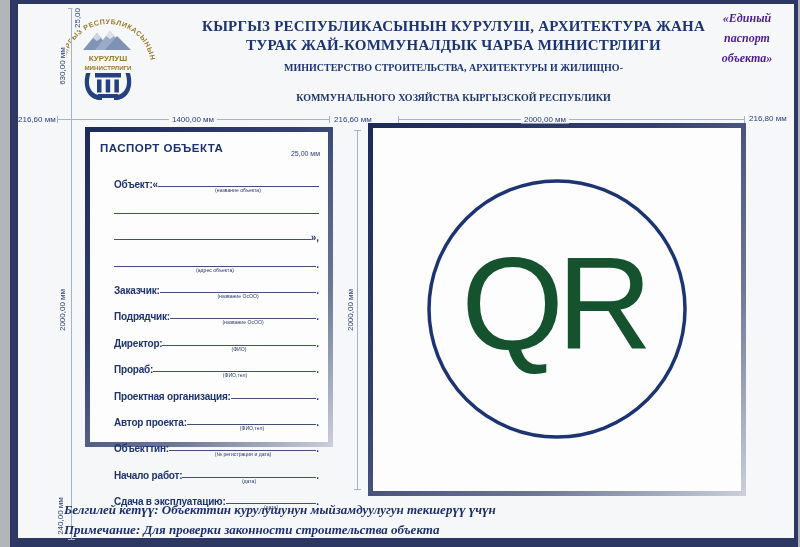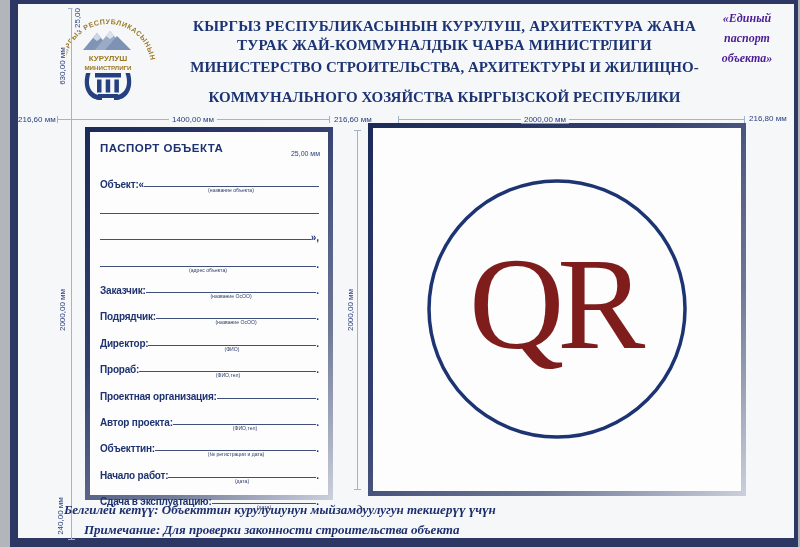--- a/index.html
+++ b/index.html
@@ -3,58 +3,58 @@
 <meta charset="utf-8">
 <style>
   html,body{margin:0;padding:0;}
   #canvas{position:relative;width:800px;height:547px;background:#b2b5ba;overflow:hidden;
           font-family:"Liberation Sans",sans-serif;}
   
   .sheet{position:absolute;left:10px;top:0;width:788px;height:547px;box-sizing:border-box;
          background:#f6f7f9;border:4px solid #2c3763;border-left-width:8px;border-bottom-width:9px;}
   
   .logo{position:absolute;left:52px;top:5px;width:112px;height:106px;}
-  .title-block{position:absolute;left:172px;top:17px;width:545px;text-align:center;color:#1c3473;
+  .title-block{position:absolute;left:181px;top:17px;width:545px;text-align:center;color:#1c3473;
                font-family:"Liberation Serif",serif;font-weight:bold;}
   .title-ky{font-size:15px;line-height:19px;letter-spacing:.2px;}
-  .title-ru{font-size:15px;line-height:17.5px;margin-top:4px;}
+  .title-ru{font-size:10px;line-height:17.5px;margin-top:4px;}
   .corner-note{position:absolute;left:700px;top:8px;width:94px;text-align:center;color:#4c1d95;
                font-family:"Liberation Serif",serif;font-style:italic;font-weight:bold;
                font-size:12px;line-height:20px;}
   
   .dlabel{position:absolute;font-size:8px;color:#2b4180;white-space:nowrap;z-index:6;}
   .dmid{transform:translateY(-50%);}
   .dcenter{transform:translate(-50%,-50%);background:#f6f7f9;padding:0 3px;}
   .vrot{transform:translate(-50%,-50%) rotate(-90deg);background:#f6f7f9;padding:0 2px;}
   .hdim{position:absolute;height:1px;background:#a4b2ca;z-index:5;}
   .hdim::before,.hdim::after{content:"";position:absolute;top:-3px;width:1px;height:7px;background:#a4b2ca;}
   .hdim::before{left:0;} .hdim::after{right:0;}
   .vdim{position:absolute;width:1px;background:#a4b2ca;z-index:5;}
   .vdim::before,.vdim::after{content:"";position:absolute;left:-3px;height:1px;width:7px;background:#a4b2ca;}
   .vdim::before{top:0;} .vdim::after{bottom:0;}
   
   .panel{position:absolute;box-sizing:border-box;padding:5px;z-index:4;
          background:linear-gradient(135deg,#1c2a58 0%,#33406f 38%,#6d7896 72%,#ccd0db 100%);}
   .panel-inner{position:relative;width:100%;height:100%;background:#fdfdfe;box-sizing:border-box;}
-  #form-panel{left:85px;top:127px;width:248px;height:373px;}
+  #form-panel{left:85px;top:127px;width:248px;height:320px;}
   #qr-panel{left:368px;top:123px;width:378px;height:373px;}
   .form-title{position:absolute;left:10px;top:10px;font-size:11.5px;font-weight:bold;
               color:#1d3270;letter-spacing:.5px;}
   .dim-inner{position:absolute;right:8px;top:18px;font-size:7px;color:#2b4180;}
-  #form-fields{position:absolute;left:10px;right:9px;top:32px;display:flex;flex-direction:column;}
+  #form-fields{position:absolute;left:24px;right:9px;top:32px;display:flex;flex-direction:column;}
   .frow{display:flex;align-items:flex-end;height:26.4px;}
   .flabel{font-size:10px;font-weight:bold;color:#1e336f;white-space:nowrap;letter-spacing:-.2px;}
   .fline{flex:1;border-bottom:1px solid #41507a;height:1px;position:relative;margin-bottom:3px;}
   .fcap{position:absolute;top:2px;left:50%;transform:translateX(-50%) scale(.85);
         font-size:6px;color:#2a3a66;white-space:nowrap;}
   .fsuf{font-size:10px;font-weight:bold;color:#1e336f;white-space:nowrap;}
   
   .qr-circle-svg{position:absolute;left:0;top:0;width:100%;height:100%;}
   .qr-text{position:absolute;left:50%;top:50%;transform:translate(-52%,-54%);
-           font-size:132px;color:#7f1d1d;letter-spacing:-7px;font-family:Liberation Serif, serif;}
+           font-size:132px;color:#14532d;letter-spacing:-7px;font-family:Liberation Sans, sans-serif;}
   
   .fnote{position:absolute;left:64px;color:#1c2f6e;font-family:"Liberation Serif",serif;
          font-style:italic;font-weight:bold;font-size:13px;white-space:nowrap;z-index:6;}
 </style>
 </head>
 <body>
 
 <div id="canvas">
 
   <div class="sheet"></div>
@@ -207,15 +207,15 @@
   <div class="panel" id="qr-panel">
     <div class="panel-inner">
       <svg class="qr-circle-svg" viewBox="0 0 368 363">
         <circle cx="184" cy="181" r="128" fill="none" stroke="#1d3472" stroke-width="3.5"></circle>
       </svg>
       <div class="qr-text">QR</div>
     </div>
   </div>
 
   <div class="fnote" style="top:502px;">Белгилей кетүү: Объекттин курулушунун мыйзамдуулугун текшерүү үчүн</div>
-  <div class="fnote" style="top:522px;margin-left:20px;">Примечание: Для проверки законности строительства объекта</div>
+  <div class="fnote" style="top:522px;">Примечание: Для проверки законности строительства объекта</div>
 
 </div>
 
 </body></html>

